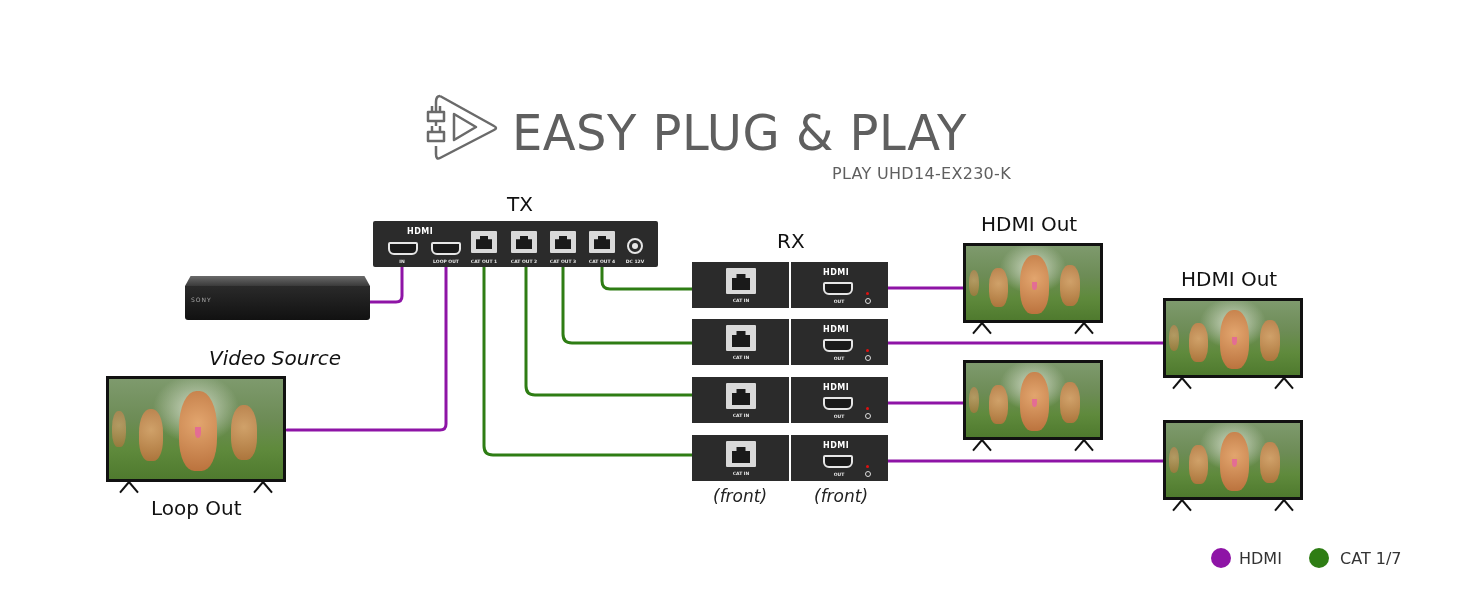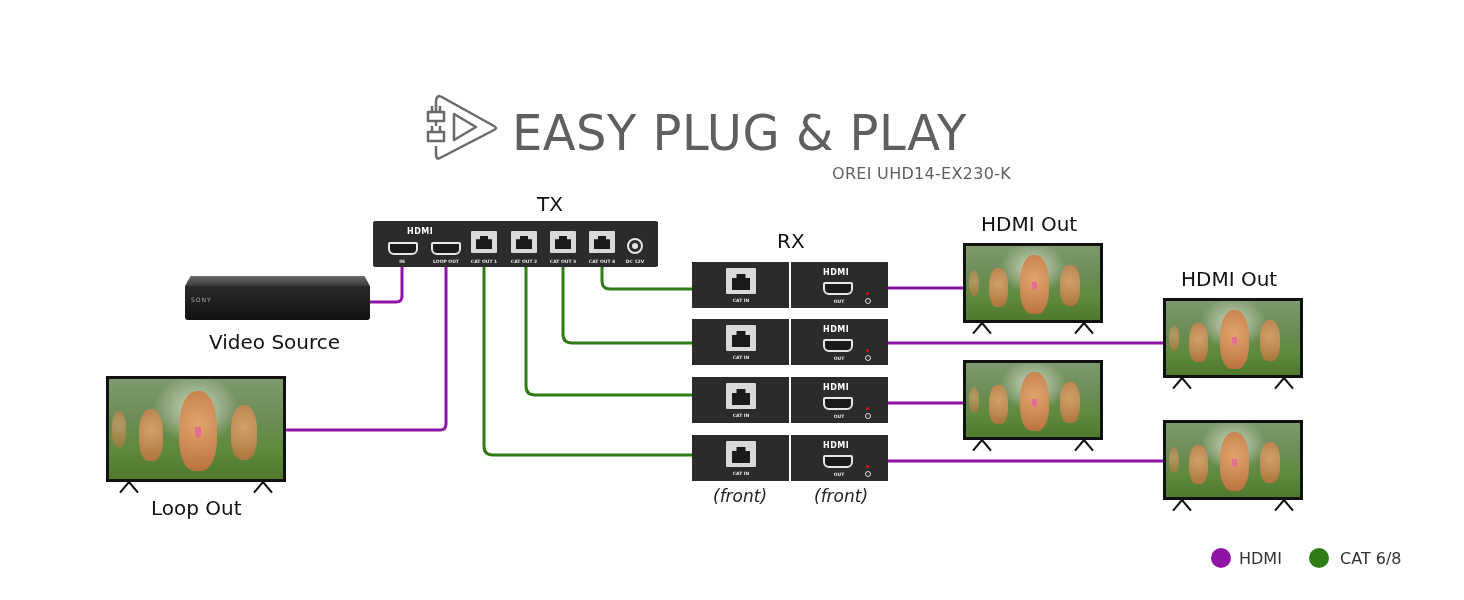--- a/index.html
+++ b/index.html
@@ -84,23 +84,23 @@
   <rect x="18" y="20" width="16" height="9"></rect>
   <line x1="22" y1="14" x2="22" y2="20"></line>
     <line x1="30" y1="14" x2="30" y2="20"></line>
   <rect x="18" y="40" width="16" height="9"></rect>
   <line x1="22" y1="34" x2="22" y2="40"></line>
     <line x1="30" y1="34" x2="30" y2="40"></line>
   <line x1="26" y1="29" x2="26" y2="34"></line>
   <path d="M44 22 L66 35 L44 48 Z"></path>
 </svg>
 <div class="abs title">EASY PLUG &amp; PLAY</div>
-<div class="abs subtitle">OREI UHD14-EX230-K</div>
-
-<div class="abs label" style="left:537px;top:192px;">TX</div>
+<div class="abs subtitle">PLAY UHD14-EX230-K</div>
+
+<div class="abs label" style="left:507px;top:192px;">TX</div>
 <div class="abs tx">
   <span class="hdmi-logo" style="left:34px;top:6px;">HDMI</span>
   <span class="hdmi-port" style="left:15px;top:21px;"></span>
   <span class="port-lbl" style="left:29px;top:38px;">IN</span>
   <span class="hdmi-port" style="left:58px;top:21px;"></span>
   <span class="port-lbl" style="left:73px;top:38px;">LOOP OUT</span>
   <span class="rj45" style="left:98px;top:10px;"></span>
   <span class="port-lbl" style="left:111px;top:38px;">CAT OUT 1</span>
   <span class="rj45" style="left:138px;top:10px;"></span>
   <span class="port-lbl" style="left:151px;top:38px;">CAT OUT 2</span>
@@ -111,21 +111,21 @@
   <span class="dc" style="left:254px;top:17px;"></span>
   <span class="port-lbl" style="left:262px;top:38px;">DC 12V</span>
 </div>
 
 <div class="abs player">
   <div class="player-top"></div>
   <div class="player-body">
     <span class="sony">SONY</span>
   </div>
 </div>
-<div class="abs label" style="left:209px;top:330px;">Video Source</div>
+<div class="abs label" style="left:209px;top:346px;font-style:italic;">Video Source</div>
 
 <div class="tv" style="left:106px;top:376px;width:180px;height:118px;">
   <div class="screen">
       <div class="pic">
     <div class="dog far"></div>
         <div class="dog left"></div>
         <div class="dog right"></div>
         <div class="dog main">
           <div class="tongue"></div>
         </div>
@@ -245,14 +245,14 @@
       </div>
     </div>
   <div class="leg" style="left:10px;"></div>
     <div class="leg" style="right:10px;"></div>
 </div>
 
 <div>
   <span class="legend-dot" style="left: 1211px; top: 548px; background: rgb(142, 20, 166);"></span>
   <span class="legend-txt" style="left:1239px;top:549px;">HDMI</span>
   <span class="legend-dot" style="left: 1309px; top: 548px; background: rgb(46, 125, 20);"></span>
-  <span class="legend-txt" style="left:1340px;top:549px;">CAT 6/8</span>
+  <span class="legend-txt" style="left:1340px;top:549px;">CAT 1/7</span>
 </div>
 
 </body></html>

